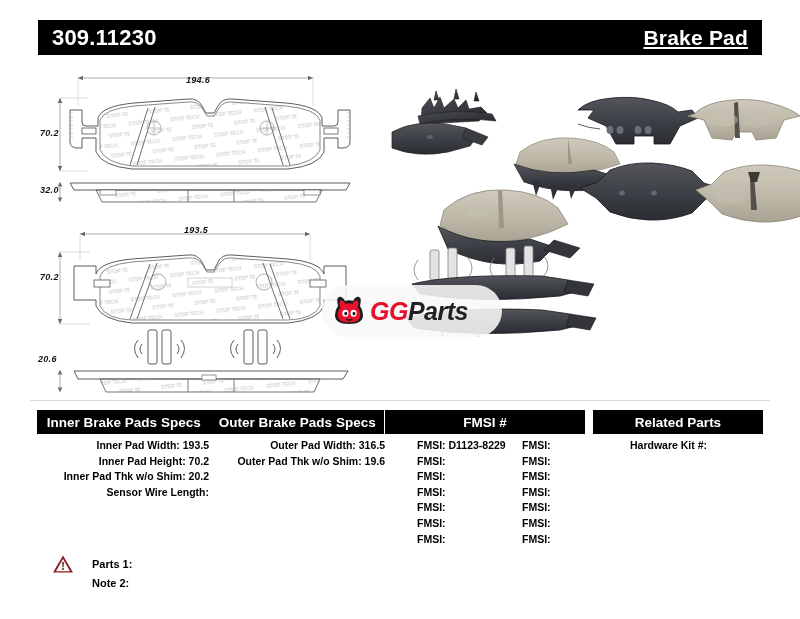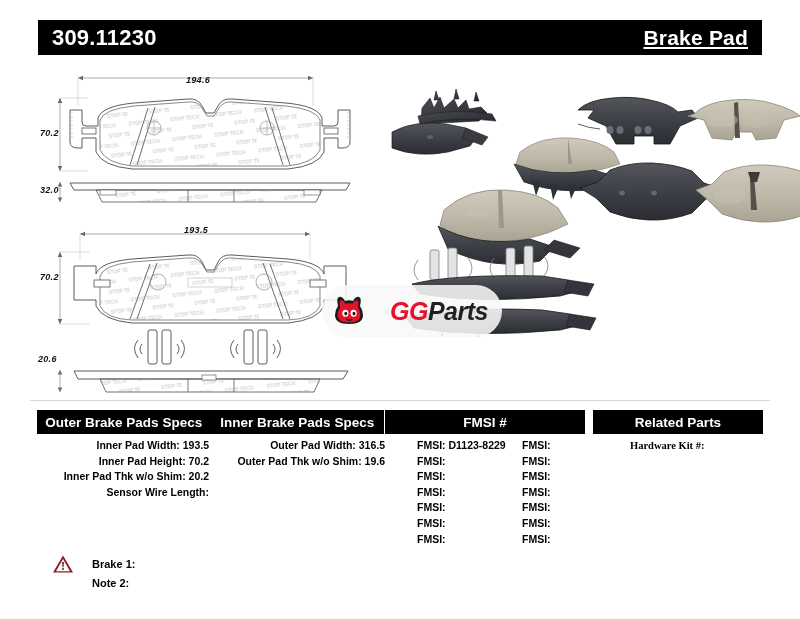--- a/index.html
+++ b/index.html
@@ -19,21 +19,21 @@
       color:#111;letter-spacing:.3px;white-space:nowrap;}
 
   svg{display:block;overflow:visible;}
 
   
   .photos{position:absolute;left:382px;top:80px;width:400px;height:300px;}
 
   
   .watermark{position:absolute;left:322px;top:285px;width:180px;height:52px;
       background:rgba(248,248,248,.88);border-radius:26px;
-      display:flex;align-items:center;gap:24px;padding-left:10px;box-sizing:border-box;}
+      display:flex;align-items:center;gap:4px;padding-left:10px;box-sizing:border-box;}
   .wm-text{font-size:25px;font-weight:bold;font-style:italic;letter-spacing:-.5px;}
   .wm-gg{color:#e8112d;}
   .wm-parts{color:#231f20;}
 
   
   .table-wrap{position:absolute;left:30px;top:400px;width:740px;}
   .topline{position:absolute;left:0;top:0;width:740px;height:1px;background:#d8d8d8;}
   .hdr-row{position:absolute;top:10px;left:0;width:740px;height:24px;}
   .hdr-cell{position:absolute;top:0;height:24px;background:#000;color:#fff;
       font-size:13.5px;font-weight:bold;display:flex;align-items:center;
@@ -43,21 +43,21 @@
   .hdr-c{left:563px;width:170px;}
   .hdr-a .sub{flex:1;text-align:center;}
 
   .body-row{position:absolute;top:38px;left:0;width:740px;}
   .spec-col{position:absolute;font-size:10.5px;font-weight:bold;line-height:15.6px;}
   .spec-inner{left:7px;width:172px;text-align:right;}
   .spec-outer{left:183px;width:172px;text-align:right;}
   .spec-line{white-space:nowrap;}
   .fmsi-a{left:387px;width:95px;text-align:left;}
   .fmsi-b{left:492px;width:95px;text-align:left;}
-  .related{left:600px;width:140px;text-align:left;font-family:Liberation Serif, serif;}
+  .related{left:600px;width:140px;text-align:left;}
 
   
   .notes{position:absolute;left:52px;top:554px;display:flex;align-items:flex-start;gap:18px;}
   .note-texts{font-size:11px;font-weight:bold;line-height:19px;padding-top:1px;}
 </style>
 </head>
 <body>
 
 <div class="header-bar">
   <span class="part-no">309.11230</span>
@@ -323,22 +323,22 @@
     <path d="M14.6 25.4 q2.6 1.6 5.2 0" stroke="#1c1c1c" stroke-width="1.4" fill="none" stroke-linecap="round"></path>
   </svg>
   <span class="wm-text"><span class="wm-gg">GG</span><span class="wm-parts">Parts</span></span>
 </div>
 
 <div class="table-wrap">
   <div class="topline"></div>
 
   <div class="hdr-row">
     <div class="hdr-cell hdr-a">
+      <span class="sub">Inner Brake Pads Specs</span>
       <span class="sub">Outer Brake Pads Specs</span>
-      <span class="sub">Inner Brake Pads Specs</span>
     </div>
     <div class="hdr-cell hdr-c">Related Parts</div>
     <div class="hdr-cell hdr-b">FMSI #</div>
   </div>
 
   <div class="body-row">
     <div class="spec-col spec-inner" id="col-inner">
         <div class="spec-line">Inner Pad Width: 193.5</div>
         <div class="spec-line">Inner Pad Height: 70.2</div>
         <div class="spec-line">Inner Pad Thk w/o Shim: 20.2</div>
@@ -374,16 +374,16 @@
 </div>
 
 <div class="notes">
   <svg width="22" height="20" viewBox="0 0 22 20">
     <path d="M11 1.5 L21 18.5 L1 18.5 Z" fill="#8e1c1c"></path>
     <path d="M11 5 L18 17.2 L4 17.2 Z" fill="#fdfdfd"></path>
     <path d="M10.2 8 h1.6 l-0.3 5.2 h-1 z" fill="#3a1010"></path>
     <circle cx="11" cy="15" r="0.9" fill="#3a1010"></circle>
   </svg>
   <div class="note-texts">
-    <div>Brake 1:</div>
+    <div>Parts 1:</div>
     <div>Note 2:</div>
   </div>
 </div>
 
 </body></html>

